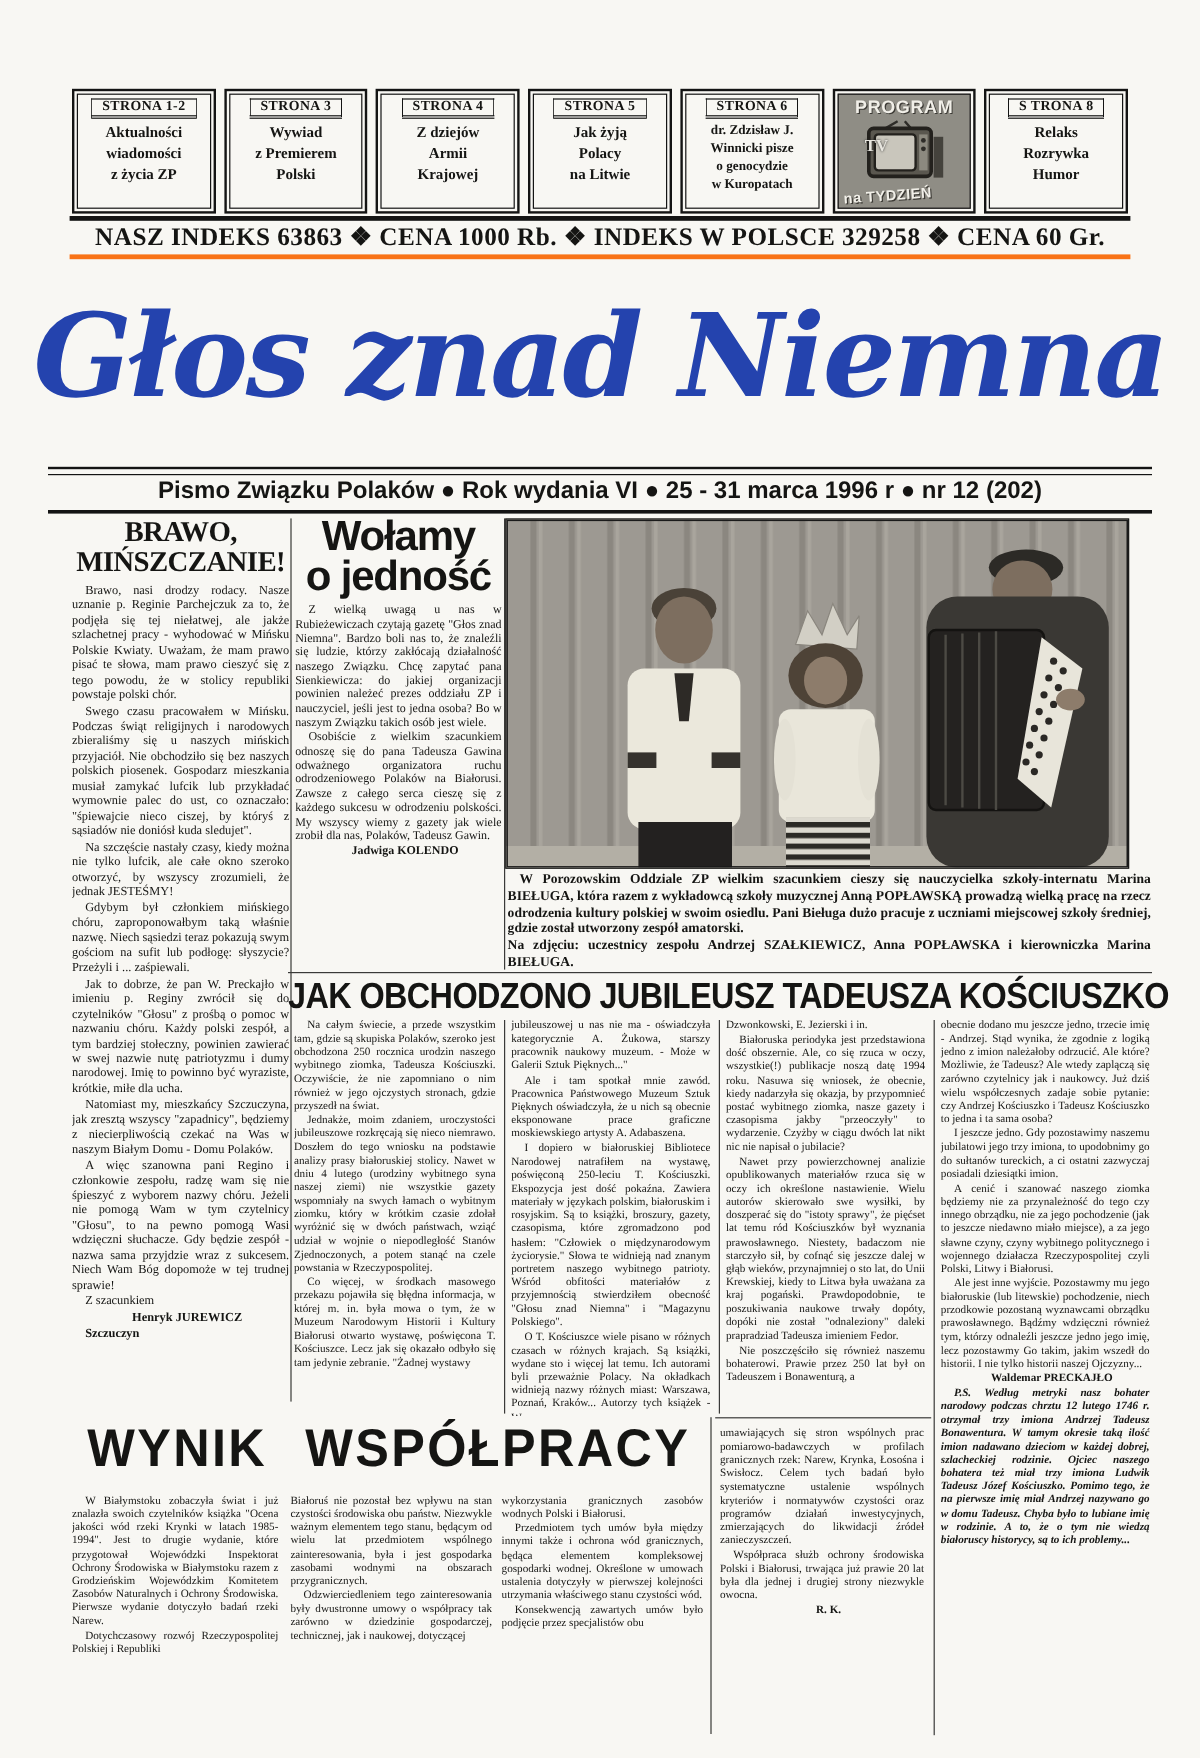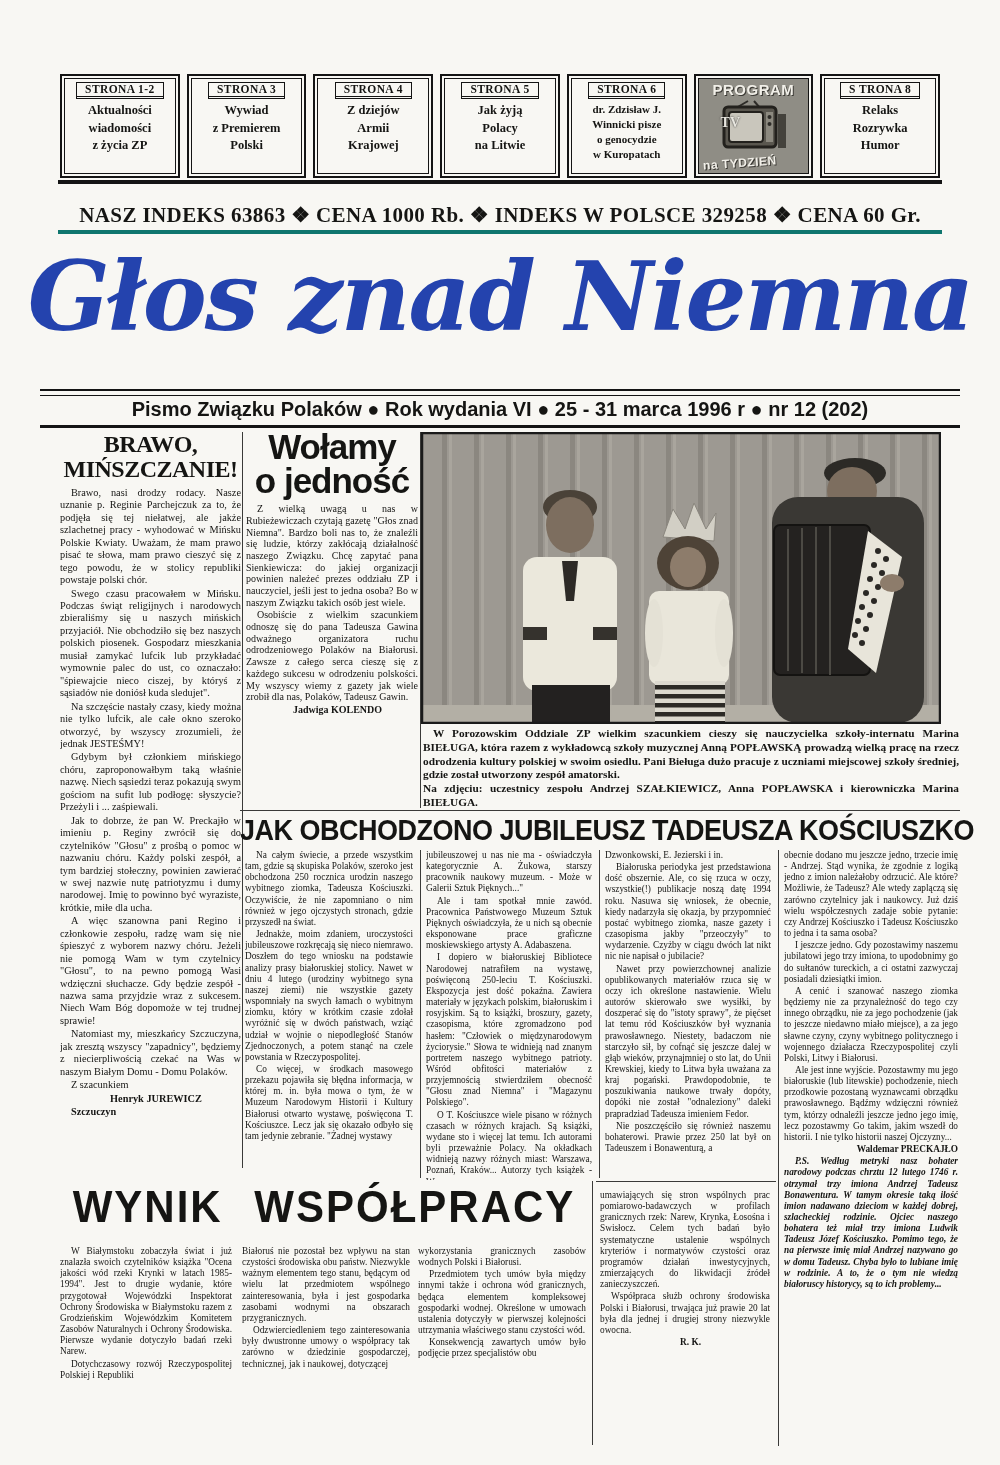--- a/index.html
+++ b/index.html
@@ -20,23 +20,23 @@
   .nav-lines{font:bold 12.5px "Liberation Serif",serif;line-height:1.4;text-align:center;margin-top:3px;}
   .nav-lines--small{font-size:11px;line-height:1.35;}
   .nav-box--tv .nav-inner{background:#8f8d85;position:relative;border-color:#141414;}
   .tv-top{font:bold 15px "Liberation Sans",sans-serif;color:#f1efe8;text-shadow:1px 1px 0 #3c3a35;margin-top:2px;letter-spacing:.5px;}
   .tv-bottom{font:bold 12px "Liberation Sans",sans-serif;color:#f1efe8;text-shadow:1px 1px 0 #3c3a35;position:absolute;bottom:3px;left:4px;transform:rotate(-4deg);letter-spacing:.5px;}
   .tv-label{position:absolute;top:36px;left:22px;font:bold 14px "Liberation Serif",serif;color:#e8e6df;text-shadow:0 0 2px #222;}
   .tv-svg{margin-top:2px;}
   
   .index-bar{
     position:absolute;top:180px;left:58px;right:58px;
-    border-top:4px solid #141414;border-bottom:4px solid #0f766e;
+    border-top:4px solid #141414;border-bottom:4px solid #f97316;
     text-align:center;font:bold 21px "Liberation Serif",serif;
-    padding:19px 0 2px;letter-spacing:.4px;white-space:nowrap;
+    padding:1px 0 2px;letter-spacing:.4px;white-space:nowrap;
   }
   
   .masthead{
     position:absolute;top:206px;left:30px;right:30px;height:180px;margin:0;
     display:flex;align-items:center;justify-content:center;
     font:italic bold 96px "DejaVu Serif",serif;color:#2443ae;
     white-space:nowrap;letter-spacing:-2px;
   }
   .rule-double{position:absolute;left:40px;right:40px;top:389px;height:4px;border-top:2px solid #141414;border-bottom:1px solid #141414;}
   .dateline{
@@ -45,21 +45,21 @@
     text-align:center;font:bold 20px "Liberation Sans",sans-serif;
     padding:2px 0 4px;white-space:nowrap;
   }
   
   .body{ text-align:justify; }
   .body p{margin:0 0 1px;text-indent:11px;}
   .fs-a{font-size:10.3px;line-height:1.21;}   
   .fs-b{font-size:10px;line-height:1.17;}
   .fs-c{font-size:9.3px;line-height:1.2;}     
   .sig{font-weight:bold;text-align:center;text-indent:0;margin-top:2px;}
-  .sig--center{text-align:right;}
+  .sig--center{text-align:center;}
   .place{font-weight:bold;text-align:left;text-indent:2px;}
   .col{position:absolute;overflow:hidden;box-sizing:border-box;}
   .h-brawo{margin:0 0 5px;text-align:center;font:800 24px "Liberation Serif",serif;line-height:1.04;letter-spacing:-.5px;}
   .h-wolamy{margin:0 0 6px;text-align:center;font:900 35px "Liberation Sans",sans-serif;line-height:.96;letter-spacing:-1px;}
   .h-kos{
     position:absolute;left:240px;top:813px;width:720px;margin:0;text-align:center;
     font:900 27px "Liberation Sans",sans-serif;letter-spacing:-.5px;white-space:nowrap;
     transform:scaleY(1.12);transform-origin:top;
   }
   .h-wynik{
@@ -173,22 +173,22 @@
     <section class="col body fs-a" style="left:60px;top:432px;width:181px;height:738px;">
       <h2 class="h-brawo">
         <span>BRAWO,</span><br>
         <span>MIŃSZCZANIE!</span>
       </h2>
       <p>Brawo, nasi drodzy rodacy. Nasze uznanie p. Reginie Parchejczuk za to, że podjęła się tej niełatwej, ale jakże szlachetnej pracy - wyhodować w Mińsku Polskie Kwiaty. Uważam, że mam prawo pisać te słowa, mam prawo cieszyć się z tego powodu, że w stolicy republiki powstaje polski chór.</p>
       <p>Swego czasu pracowałem w Mińsku. Podczas świąt religijnych i narodowych zbieraliśmy się u naszych mińskich przyjaciół. Nie obchodziło się bez naszych polskich piosenek. Gospodarz mieszkania musiał zamykać lufcik lub przykładać wymownie palec do ust, co oznaczało: "śpiewajcie nieco ciszej, by któryś z sąsiadów nie doniósł kuda sledujet".</p>
       <p>Na szczęście nastały czasy, kiedy można nie tylko lufcik, ale całe okno szeroko otworzyć, by wszyscy zrozumieli, że jednak JESTEŚMY!</p>
       <p>Gdybym był członkiem mińskiego chóru, zaproponowałbym taką właśnie nazwę. Niech sąsiedzi teraz pokazują swym gościom na sufit lub podłogę: słyszycie? Przeżyli i ... zaśpiewali.</p>
       <p>Jak to dobrze, że pan W. Preckajło w imieniu p. Reginy zwrócił się do czytelników "Głosu" z prośbą o pomoc w nazwaniu chóru. Każdy polski zespół, a tym bardziej stołeczny, powinien zawierać w swej nazwie nutę patriotyzmu i dumy narodowej. Imię to powinno być wyraziste, krótkie, miłe dla ucha.</p>
+      <p>Natomiast my, mieszkańcy Szczuczyna, jak zresztą wszyscy "zapadnicy", będziemy z niecierpliwością czekać na Was w naszym Białym Domu - Domu Polaków.</p>
       <p>A więc szanowna pani Regino i członkowie zespołu, radzę wam się nie śpieszyć z wyborem nazwy chóru. Jeżeli nie pomogą Wam w tym czytelnicy "Głosu", to na pewno pomogą Wasi wdzięczni słuchacze. Gdy będzie zespół - nazwa sama przyjdzie wraz z sukcesem. Niech Wam Bóg dopomoże w tej trudnej sprawie!</p>
-      <p>Natomiast my, mieszkańcy Szczuczyna, jak zresztą wszyscy "zapadnicy", będziemy z niecierpliwością czekać na Was w naszym Białym Domu - Domu Polaków.</p>
       <p>Z szacunkiem</p>
       <p class="sig">Henryk JUREWICZ</p>
       <p class="place">Szczuczyn</p>
     </section>
 
     <section class="col body fs-b" style="left:246px;top:430px;width:172px;height:380px;">
       <h2 class="h-wolamy">
         <span>Wołamy</span><br>
         <span>o jedność</span>
       </h2>

